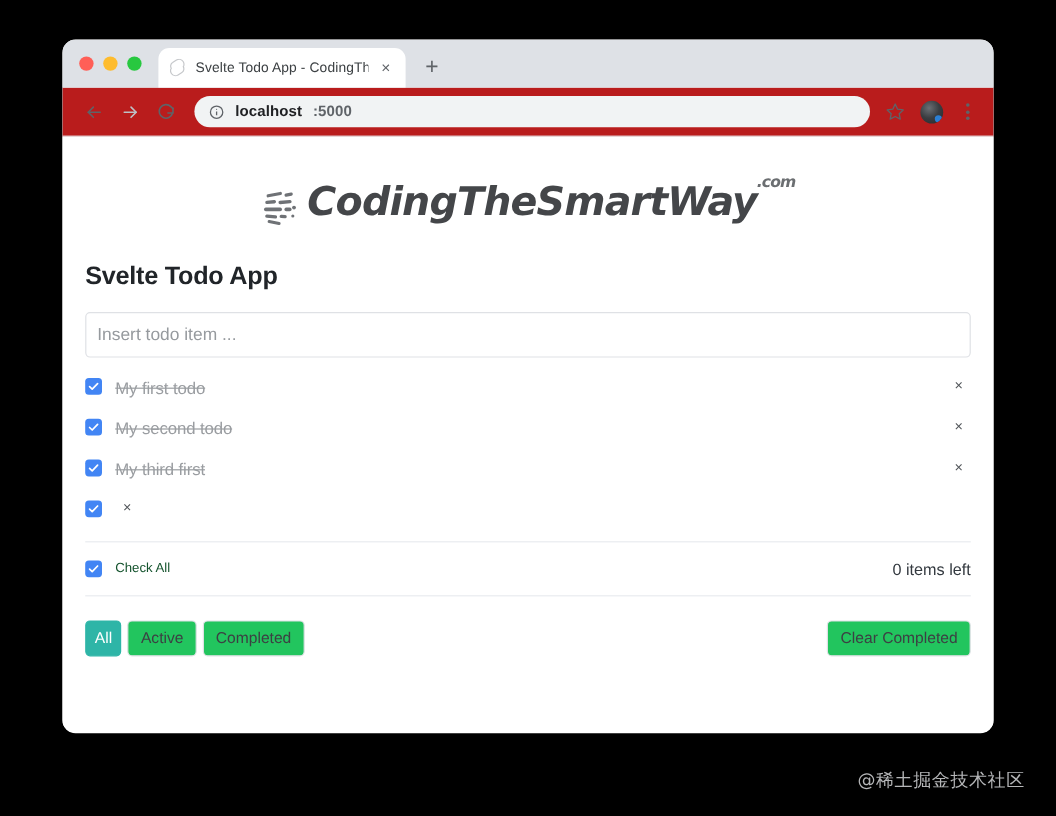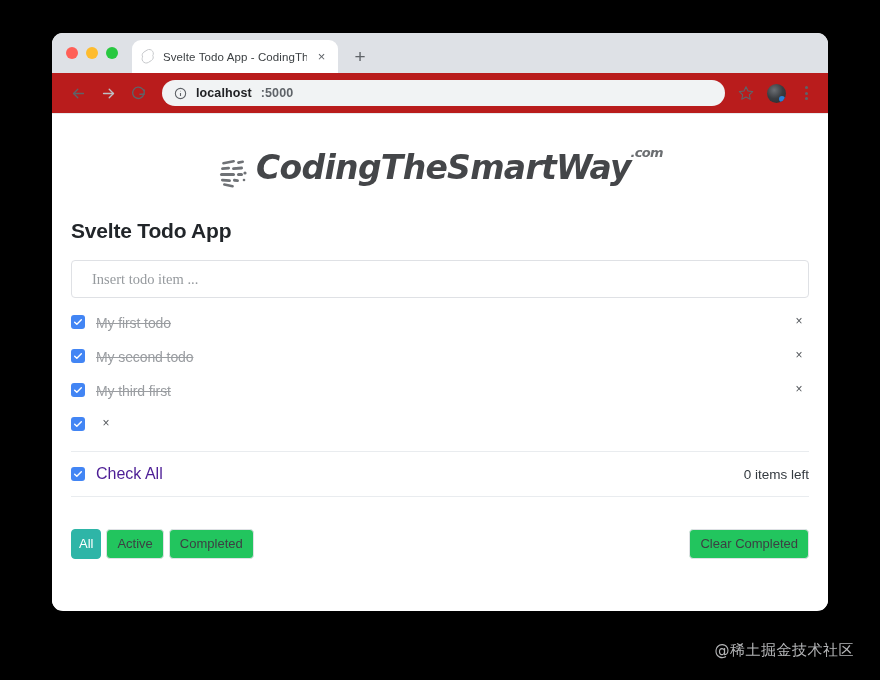--- a/index.html
+++ b/index.html
@@ -239,24 +239,24 @@
     color: #212529;
     margin: 25px 0 17px 0;
     letter-spacing: -0.2px;
   }
   #todo-input {
     width: 100%;
     height: 38px;
     box-sizing: border-box;
     border: 1px solid #dfe1e5;
     border-radius: 4px;
-    padding: 0 20px;
+    padding: 0 9px;
     font-size: 14.5px;
     color: #495057;
-    font-family: Liberation Serif, serif;
+    font-family: Liberation Sans, sans-serif;
     outline: none;
     background: #ffffff;
   }
   #todo-input::placeholder { color: #969a9e; }
 
   #todo-list {
     margin-top: 17px;
   }
   .todo-row {
     display: flex;
@@ -293,33 +293,33 @@
     height: 1px;
     background: #e9ecef;
     margin: 0;
   }
   #checkall-row {
     display: flex;
     align-items: center;
     height: 44px;
   }
   #checkall-label {
-    font-size: 16px;
-    color: #4c1d95;
+    font-size: 11px;
+    color: #14532d;
     flex: 1 1 auto;
   }
   #items-left {
     font-size: 13.5px;
     color: #343a40;
   }
 
   #filters-row {
     display: flex;
     align-items: center;
-    margin-top: 32px;
+    margin-top: 20px;
   }
   .filter-group { display: flex; gap: 5px; flex: 1 1 auto; }
   .btn {
     font-family: "Liberation Sans", sans-serif;
     font-size: 13px;
     color: #3c4043;
     background: #22c55e;
     border: 1px solid #dfe1e5;
     border-radius: 4px;
     padding: 5px 10px;

